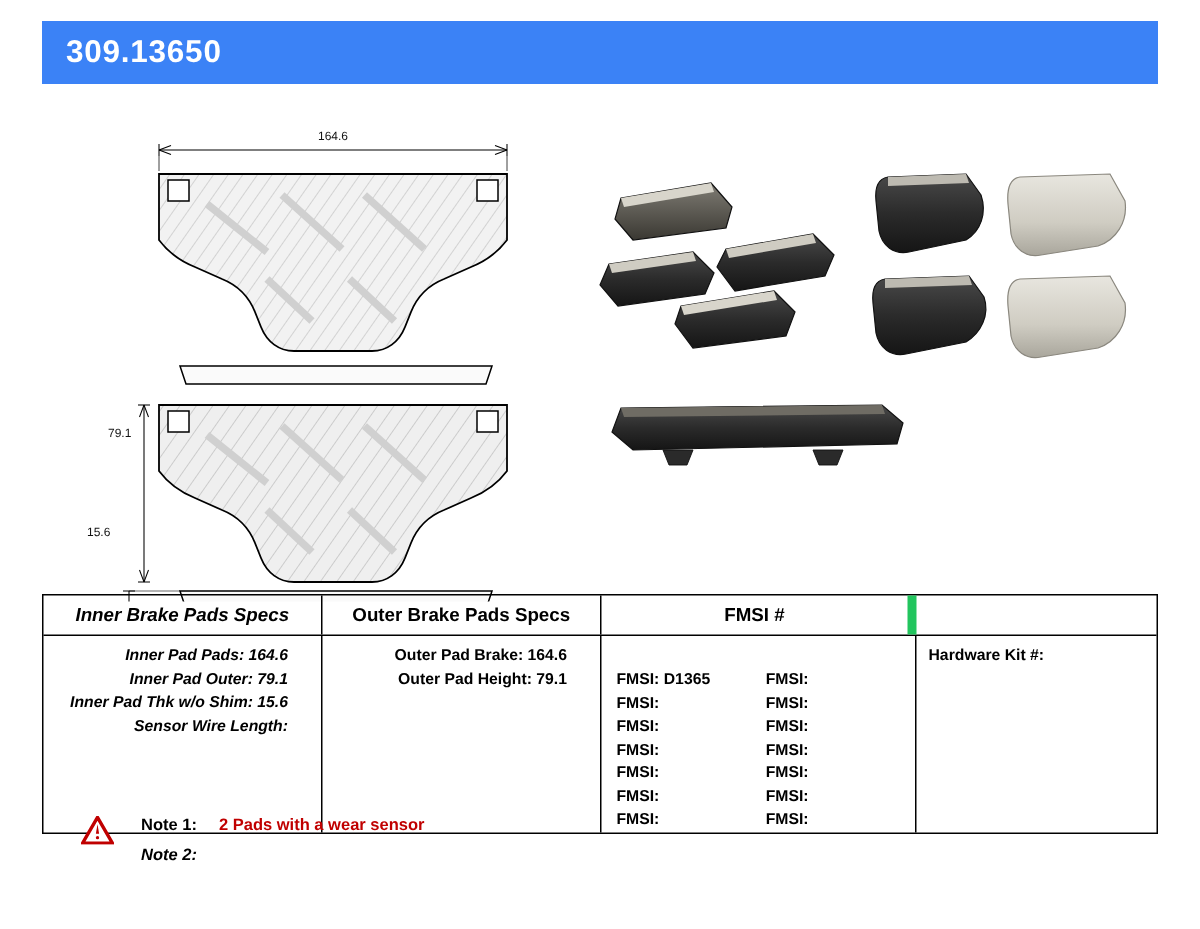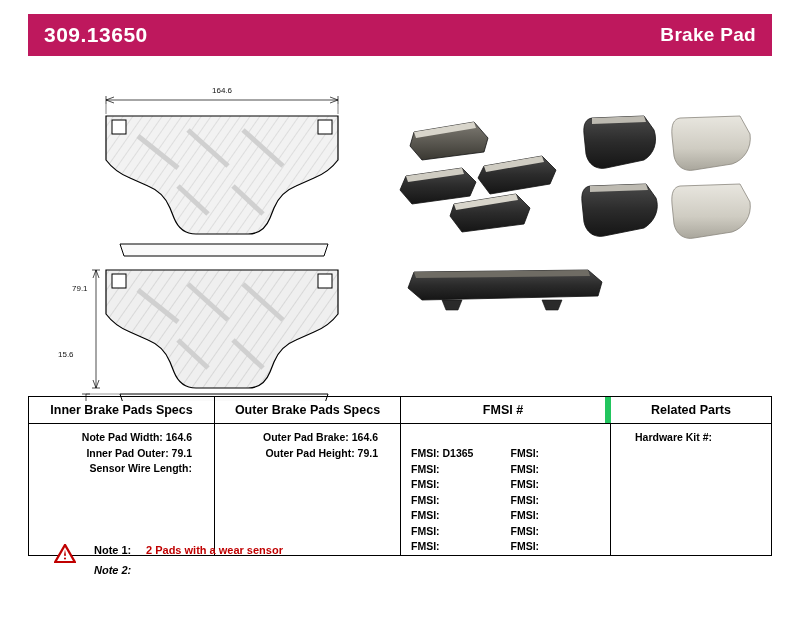--- a/index.html
+++ b/index.html
@@ -23,21 +23,21 @@
     height: 580px;
   }
 
   
   .header {
     position: absolute;
     left: 0;
     top: 0;
     width: 744px;
     height: 42px;
-    background: #be185d;
+    background: #3b82f6;
     color: #ffffff;
   }
   .header .part-no {
     position: absolute;
     left: 16px;
     top: 9px;
     font-size: 21px;
     font-weight: bold;
     letter-spacing: 0.5px;
   }
@@ -81,21 +81,21 @@
     border-bottom: 1px solid #000;
   }
   .spec-head > div {
     display: flex;
     align-items: center;
     justify-content: center;
     font-size: 12.5px;
     font-weight: bold;
     box-sizing: border-box;
   }
-  .col1 { width: 186px; border-right: 1px solid #000; }
+  .col1 { width: 186px; border-right: 1px solid #000; font-style: italic; }
   .col2 { width: 186px; border-right: 1px solid #000; }
   .col3 { width: 210px; border-right: 6px solid #22c55e; }
   .col4 { width: 160px; }
 
   .spec-body {
     display: flex;
     min-height: 118px;
   }
   .spec-body > div {
     box-sizing: border-box;
@@ -120,21 +120,20 @@
     padding-left: 10px;
     margin-top: 16px;
   }
   .fmsi-col { width: 100px; }
 
   .related-line {
     font-size: 10.5px;
     line-height: 15.5px;
     padding-left: 8px;
     font-weight: bold;
-    margin-left: 16px;
   }
 
   
   .notes {
     position: absolute;
     left: 0;
     top: 528px;
     width: 744px;
     height: 46px;
   }
@@ -155,21 +154,20 @@
   
   .pad-svg { display: block; }
 </style>
 </head>
 <body>
 
 <div class="sheet">
 
   <div class="header">
     <div class="part-no">309.13650</div>
-    <div class="title">Brake Pad</div>
   </div>
 
   <div class="drawing">
 
     <svg class="pad-svg" width="380" height="345" viewBox="0 0 380 345" style="position:absolute;left:0;top:0;">
       <defs>
         <pattern id="hatch" width="8" height="8" patternUnits="userSpaceOnUse" patternTransform="rotate(35)">
           <rect width="8" height="8" fill="#f2f2f2"></rect>
           <line x1="0" y1="0" x2="0" y2="8" stroke="#cfcfcf" stroke-width="1.2"></line>
         </pattern>
@@ -293,32 +291,35 @@
         <path d="M150,244 L170,244 L166,254 L154,254 Z" fill="#2a2a2a" stroke="#111" stroke-width="0.6"></path>
       </g>
     </svg>
   </div>
 
   <div class="spec-table">
     <div class="spec-head">
       <div class="col1">Inner Brake Pads Specs</div>
       <div class="col2">Outer Brake Pads Specs</div>
       <div class="col3">FMSI #</div>
-      <div class="col4">Related Parts</div>
     </div>
     <div class="spec-body">
 
       <div class="col1">
         <div class="kv right-pad">
-          <span class="k">Note Pad Width:</span>
+          <span class="k">Inner Pad Pads:</span>
           <span class="v">164.6</span>
         </div>
         <div class="kv right-pad">
           <span class="k">Inner Pad Outer:</span>
           <span class="v">79.1</span>
+        </div>
+        <div class="kv right-pad">
+          <span class="k">Inner Pad Thk w/o Shim:</span>
+          <span class="v">15.6</span>
         </div>
         <div class="kv right-pad">
           <span class="k">Sensor Wire Length:</span>
           <span class="v"></span>
         </div>
       </div>
 
       <div class="col2">
         <div class="kv right-pad">
           <span class="k">Outer Pad Brake:</span>

